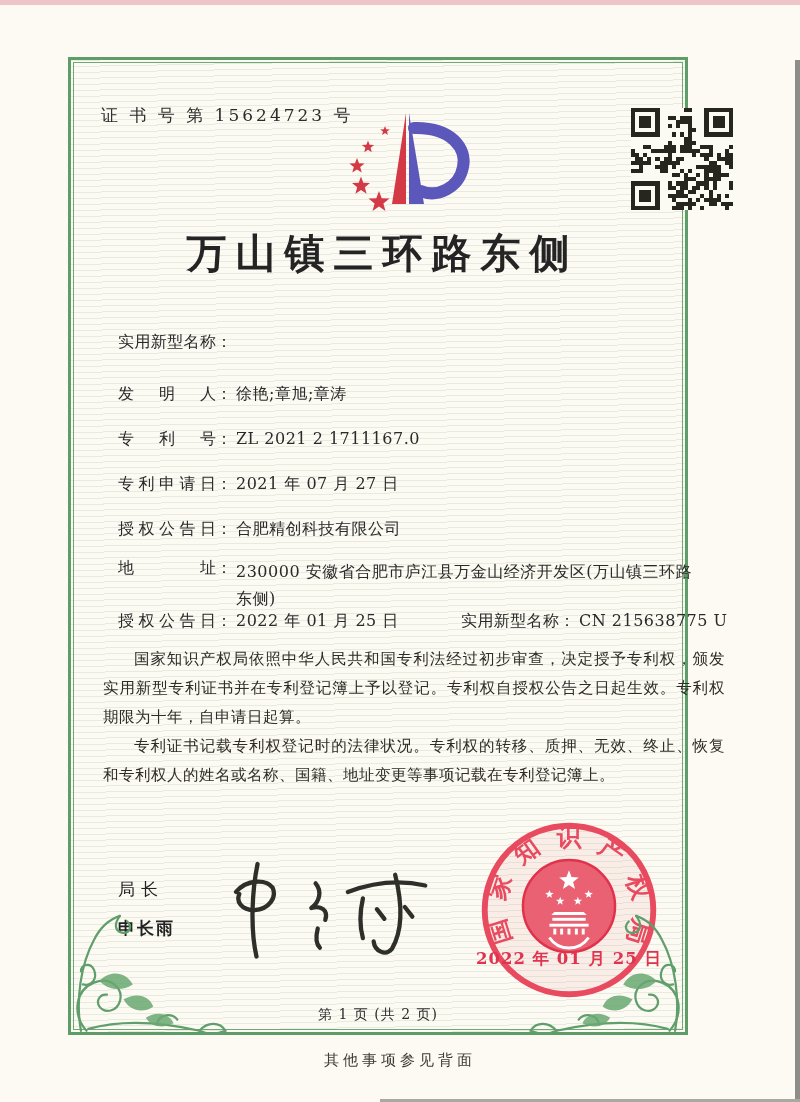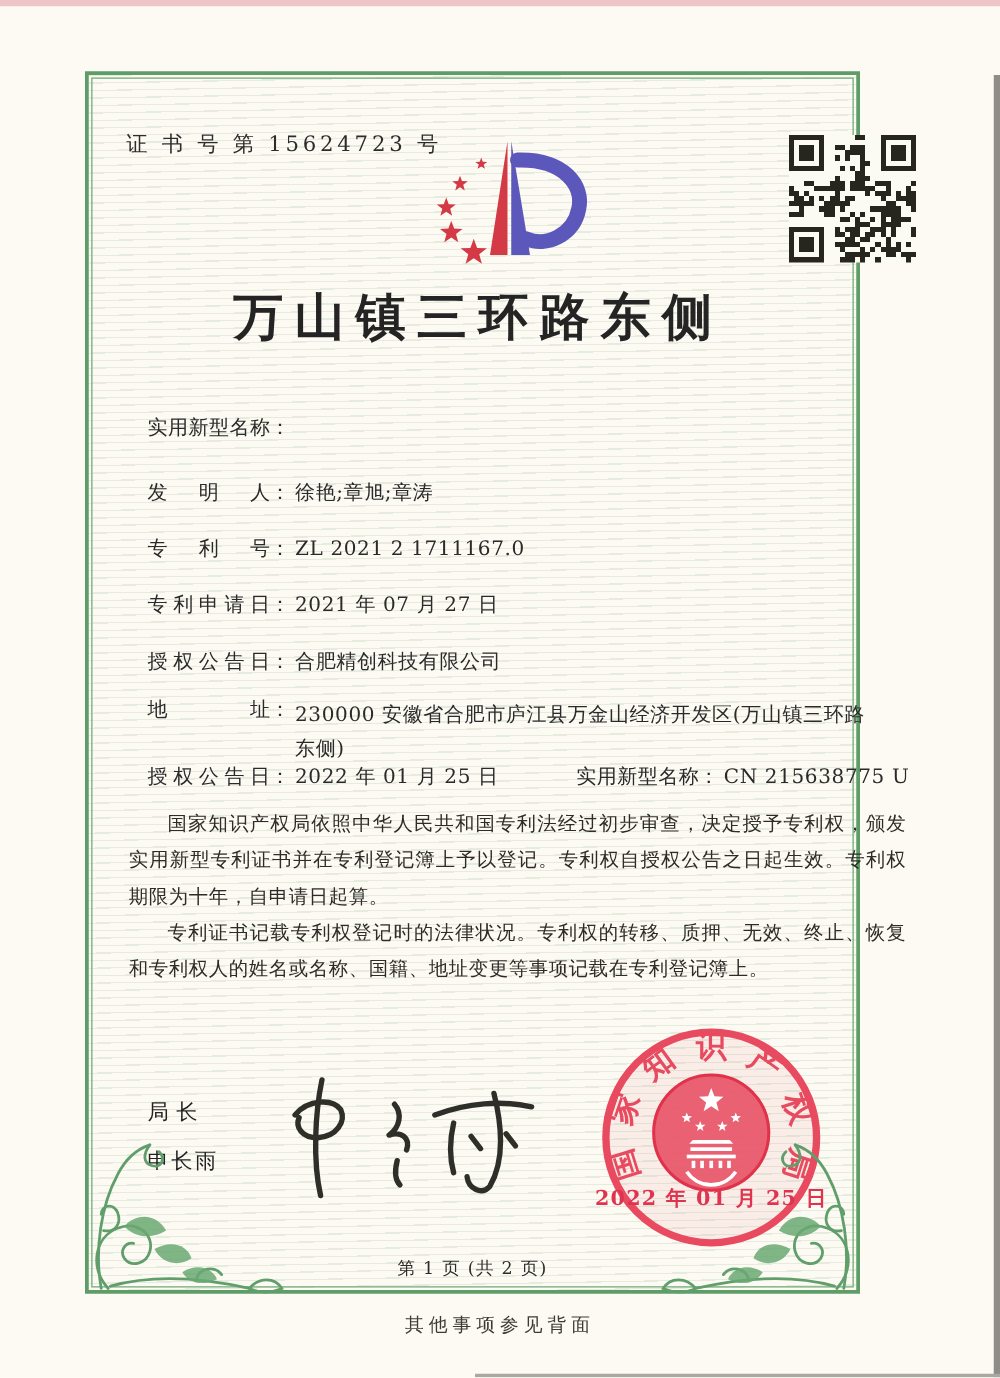--- a/index.html
+++ b/index.html
@@ -44,21 +44,21 @@
   .pair2 { position:absolute; left:343px; top:0; display:flex; }
 
   .body-paragraphs {
     position:absolute; left:32px; top:585px; width:622px;
     font-size:15.5px; line-height:29px; color:#2e2b28;
     text-align:justify;
   }
   .body-paragraphs p { text-indent:2em; letter-spacing:0.5px; }
 
   .officer-title { position:absolute; left:47px; top:818px; font-size:17px; letter-spacing:6px; color:#222; }
-  .officer-name  { position:absolute; left:47px; top:857px; font-size:17px; letter-spacing:2px; color:#222; }
+  .officer-name  { position:absolute; left:47px; top:857px; font-size:17px; letter-spacing:2px; color:#222;font-weight:bold; }
   .signature { position:absolute; left:150px; top:792px; width:215px; height:110px; }
 
   .seal { position:absolute; left:400px; top:752px; width:196px; height:196px; }
   .seal-date {
     position:absolute; left:398px; top:888px; width:200px; text-align:center;
     font-size:16.5px; font-weight:600; color:#e0334f; letter-spacing:1px;
   }
 
   .page-indicator {
     position:absolute; left:0; top:946px; width:100%; text-align:center;

